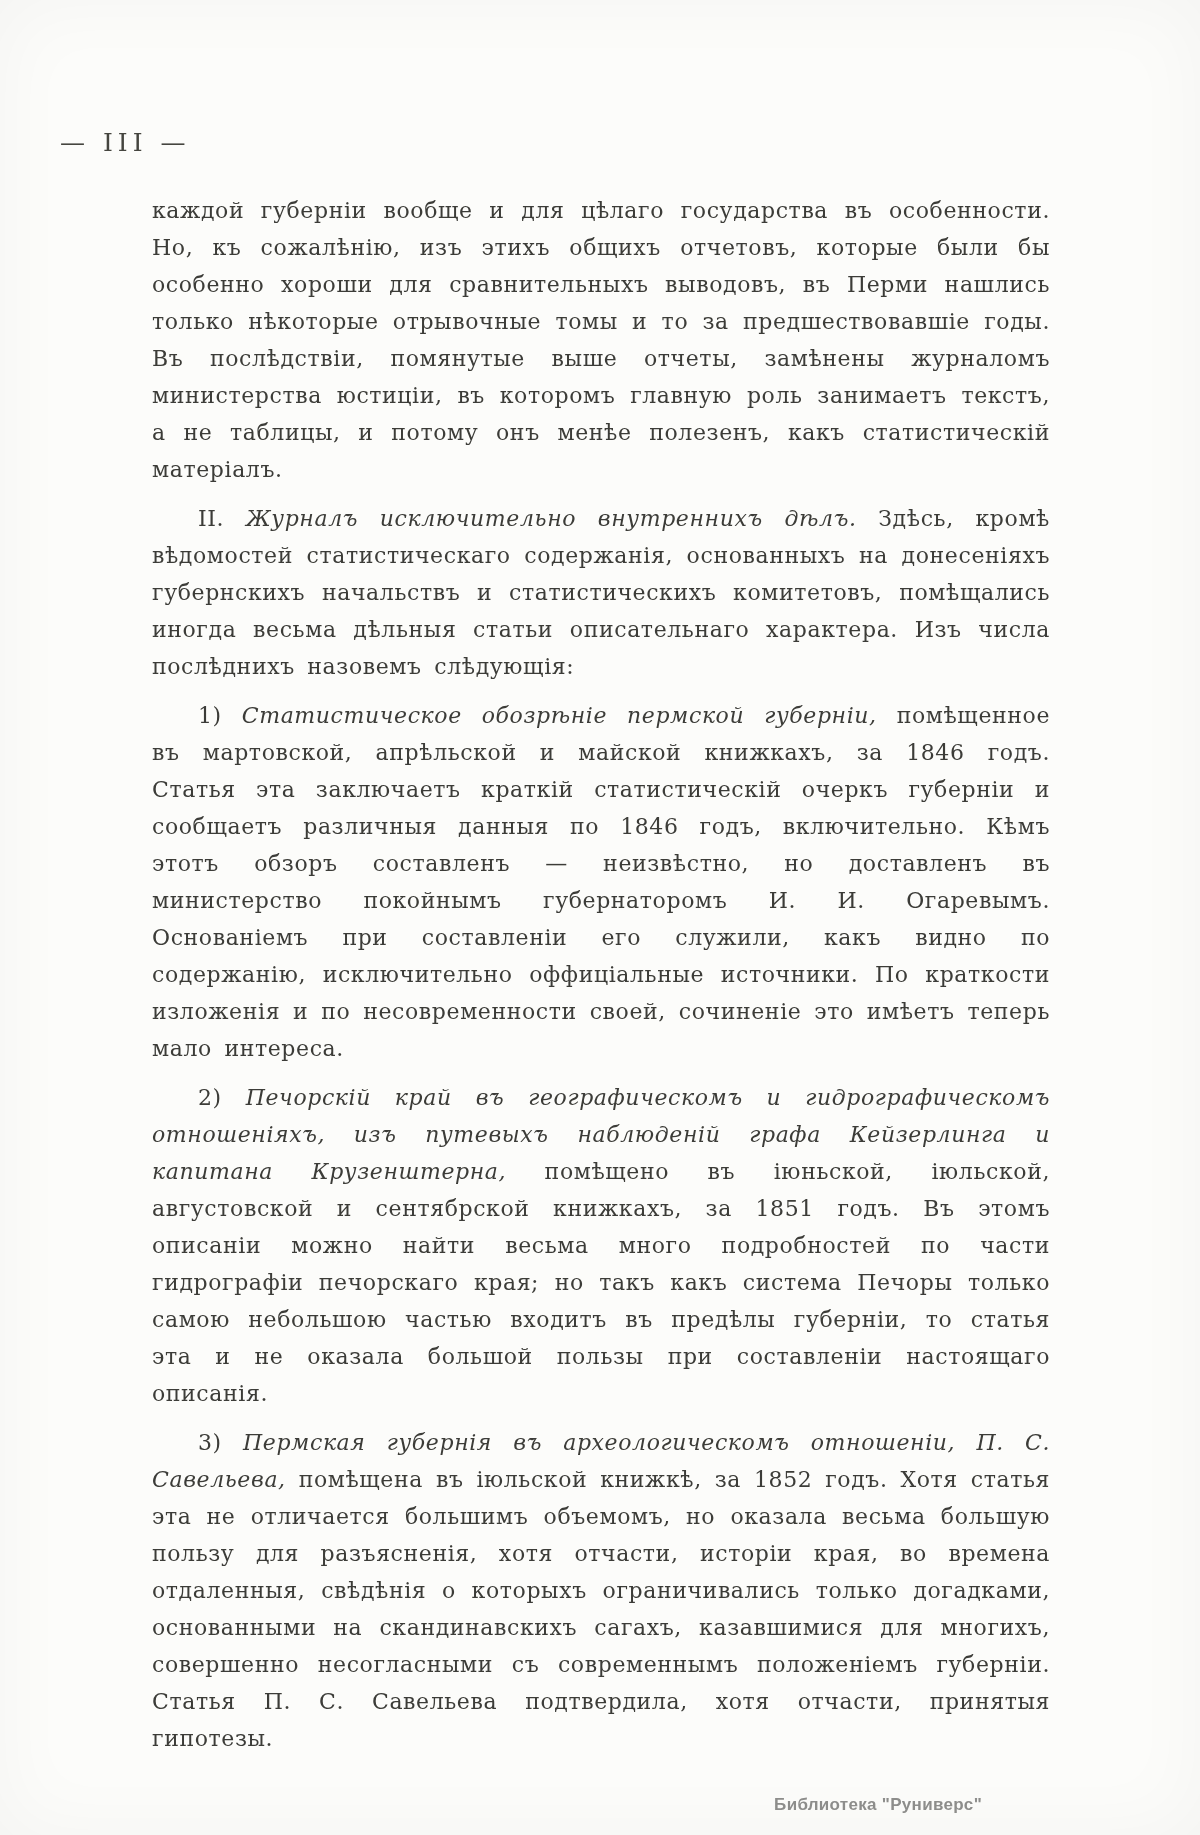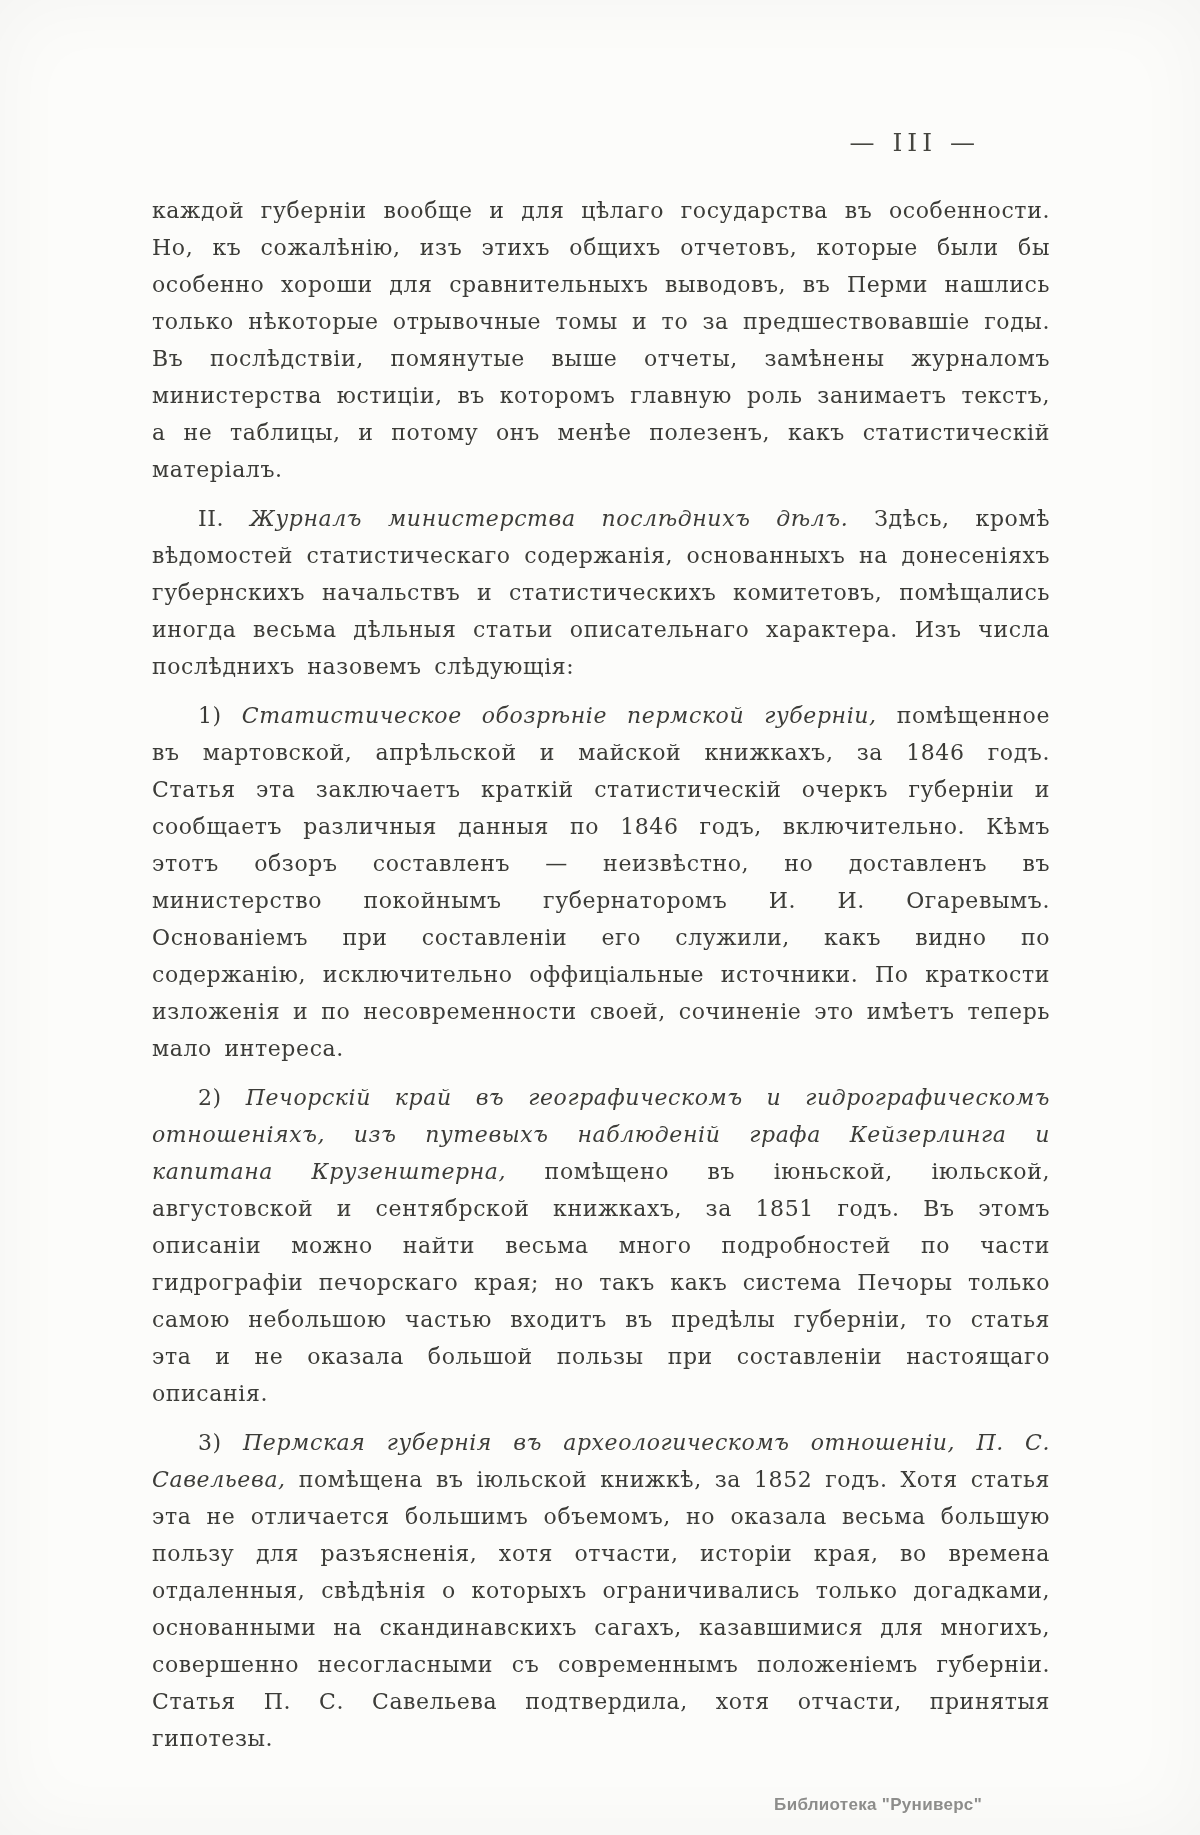--- a/index.html
+++ b/index.html
@@ -16,21 +16,21 @@
     color: #3a3a38;
     overflow: hidden;
     box-shadow: inset 0 0 80px rgba(0,0,0,0.035);
     font-family: "DejaVu Serif", serif;
   }
   .folio {
     position: absolute;
     top: 128px;
     left: 60px;
     width: 920px;
-    text-align: right;
+    text-align: left;
     font-size: 25px;
     line-height: 30px;
     letter-spacing: 5px;
     color: #45453f;
   }
   .text-block {
     position: absolute;
     top: 180px;
     left: 140px;
     width: 922px;
@@ -66,21 +66,21 @@
 <body>
 
 <div class="scan-page">
 
   <div class="folio">— III —</div>
 
   <div class="text-block">
 
     <p class="para"><span>каждой губерніи вообще и для цѣлаго государства въ особенности. Но, къ сожалѣнію, изъ этихъ общихъ отчетовъ, которые были бы особенно хороши для сравнительныхъ выводовъ, въ Перми нашлись только нѣкоторые отрывочные томы и то за предшествовавшіе годы. Въ послѣдствіи, помянутые выше отчеты, замѣнены журналомъ министерства юстиціи, въ которомъ главную роль занимаетъ текстъ, а не таблицы, и потому онъ менѣе полезенъ, какъ статистическій матеріалъ.</span></p>
 
-    <p class="para indent"><span>II. </span><span class="it">Журналъ министерства послѣднихъ дѣлъ.</span><span> Здѣсь, кромѣ вѣдомостей статистическаго содержанія, основанныхъ на донесеніяхъ губернскихъ начальствъ и статистическихъ комитетовъ, помѣщались иногда весьма дѣльныя статьи описательнаго характера. Изъ числа послѣднихъ назовемъ слѣдующія:</span></p>
+    <p class="para indent"><span>II. </span><span class="it">Журналъ исключительно внутреннихъ дѣлъ.</span><span> Здѣсь, кромѣ вѣдомостей статистическаго содержанія, основанныхъ на донесеніяхъ губернскихъ начальствъ и статистическихъ комитетовъ, помѣщались иногда весьма дѣльныя статьи описательнаго характера. Изъ числа послѣднихъ назовемъ слѣдующія:</span></p>
 
     <p class="para indent"><span>1) </span><span class="it">Статистическое обозрѣніе пермской губерніи,</span><span> помѣщенное въ мартовской, апрѣльской и майской книжкахъ, за 1846 годъ. Статья эта заключаетъ краткій статистическій очеркъ губерніи и сообщаетъ различныя данныя по 1846 годъ, включительно. Кѣмъ этотъ обзоръ составленъ — неизвѣстно, но доставленъ въ министерство покойнымъ губернаторомъ И. И. Огаревымъ. Основаніемъ при составленіи его служили, какъ видно по содержанію, исключительно оффиціальные источники. По краткости изложенія и по несовременности своей, сочиненіе это имѣетъ теперь мало интереса.</span></p>
 
     <p class="para indent"><span>2) </span><span class="it">Печорскій край въ географическомъ и гидрографическомъ отношеніяхъ, изъ путевыхъ наблюденій графа Кейзерлинга и капитана Крузенштерна,</span><span> помѣщено въ іюньской, іюльской, августовской и сентябрской книжкахъ, за 1851 годъ. Въ этомъ описаніи можно найти весьма много подробностей по части гидрографіи печорскаго края; но такъ какъ система Печоры только самою небольшою частью входитъ въ предѣлы губерніи, то статья эта и не оказала большой пользы при составленіи настоящаго описанія.</span></p>
 
     <p class="para indent"><span>3) </span><span class="it">Пермская губернія въ археологическомъ отношеніи,</span><span class="it"> П. С. Савельева,</span><span> помѣщена въ іюльской книжкѣ, за 1852 годъ. Хотя статья эта не отличается большимъ объемомъ, но оказала весьма большую пользу для разъясненія, хотя отчасти, исторіи края, во времена отдаленныя, свѣдѣнія о которыхъ ограничивались только догадками, основанными на скандинавскихъ сагахъ, казавшимися для многихъ, совершенно несогласными съ современнымъ положеніемъ губерніи. Статья П. С. Савельева подтвердила, хотя отчасти, принятыя гипотезы.</span></p>
 
   </div>
 
   <div class="watermark">Библиотека "Руниверс"</div>

